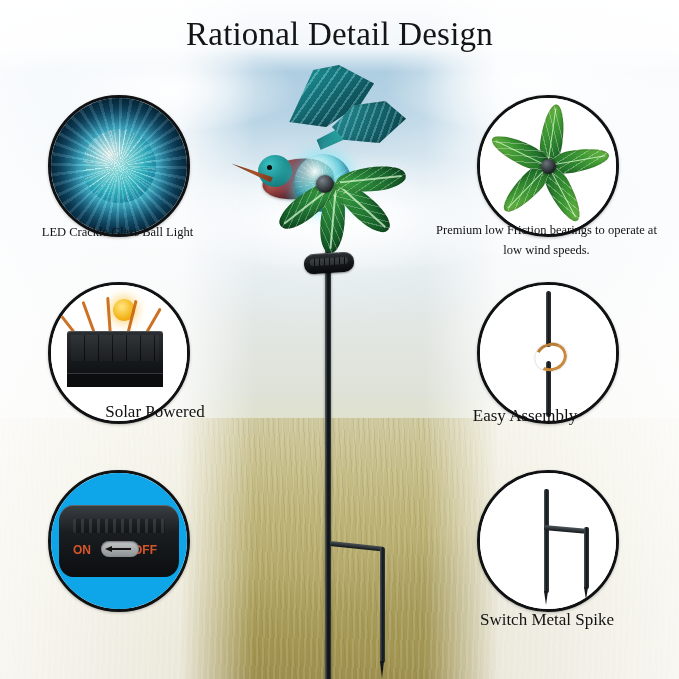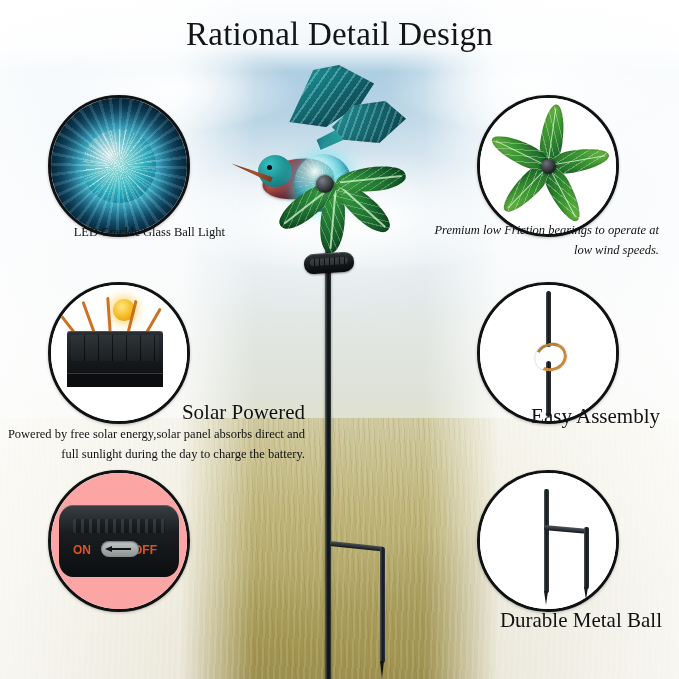--- a/index.html
+++ b/index.html
@@ -60,23 +60,23 @@
     font-size:33px;color:#151515;letter-spacing:.2px;
   }
 
   
   .bubble{
     position:absolute;border-radius:50%;overflow:hidden;
     border:3px solid #0f1113;background:#fff;
     box-shadow:0 1px 3px rgba(0,0,0,.25);
   }
   .cap{
-    position:absolute;text-align:right;color:#121212;
-  }
-  .cap .hd{display:block;font-size:21px;line-height:24px;}
+    position:absolute;text-align:center;color:#121212;
+  }
+  .cap .hd{display:block;font-size:17px;line-height:24px;}
   .cap .sm{display:block;font-size:12.5px;line-height:20px;}
 
   
   #b1{left:48px;top:95px;width:136px;height:136px;}
   .b1-art{position:absolute;inset:0;
     background:
       radial-gradient(circle at 50% 52%, #6fe4dc 0%, #35b7c6 26%, #1d7fa6 44%, #0d4f74 60%, #07314a 76%, #041c2c 100%);
   }
   .b1-art:before{
     content:"";position:absolute;left:50%;top:50%;width:74px;height:74px;margin:-37px 0 0 -37px;border-radius:50%;
@@ -107,21 +107,21 @@
     content:"";position:absolute;left:49%;top:6%;width:1.6px;height:86%;
     background:rgba(230,255,220,.75);transform:translateX(-50%);
   }
   .leafblade i{position:absolute;inset:0;
     background:repeating-linear-gradient(68deg, rgba(255,255,255,.30) 0 1px, rgba(255,255,255,0) 1px 6px);}
   .hub2{
     position:absolute;left:50%;top:50%;width:15px;height:15px;margin:-7.5px 0 0 -7.5px;border-radius:50%;
     background:radial-gradient(circle at 35% 30%, #6b7378, #1b2023 70%);
     box-shadow:0 0 3px rgba(0,0,0,.6);
   }
-  #c2{left:434px;top:220px;width:225px;font-style:italic;}
+  #c2{left:434px;top:220px;width:225px;}
 
   
   #b3{left:48px;top:282px;width:136px;height:136px;}
   .b3-art{position:absolute;inset:0;background:#fff;}
   .solar-box{
     position:absolute;left:16px;top:46px;width:96px;height:56px;
     background:linear-gradient(to bottom,#2b2f33 0%, #16191c 55%, #0a0c0e 100%);
     border-radius:3px;
     box-shadow:inset 0 1px 0 rgba(255,255,255,.18);
   }
@@ -146,25 +146,25 @@
   .b4-art{position:absolute;inset:0;background:#fff;}
   .pole-seg{position:absolute;left:50%;width:5px;margin-left:-2.5px;border-radius:3px;
     background:linear-gradient(to right,#4c5358,#14181b 45%,#2a3034 100%);}
   .spiral{
     position:absolute;left:50%;top:58px;width:26px;height:22px;margin-left:-13px;
     border:3px solid #c98a3c;border-radius:50%;
     border-left-color:transparent;border-top-color:#b87c34;
     transform:rotate(-18deg);
     box-shadow:0 0 2px rgba(0,0,0,.3);
   }
-  #c4{left:434px;top:404px;width:226px;}
+  #c4{left:412px;top:404px;width:226px;}
 
   
   #b5{left:48px;top:470px;width:136px;height:136px;}
-  .b5-art{position:absolute;inset:0;background:#fca5a5;}
+  .b5-art{position:absolute;inset:0;background:#0ea5e9;}
   .switch-plate{
     position:absolute;left:8px;top:32px;width:120px;height:72px;border-radius:14px/16px;
     background:linear-gradient(to bottom,#3a3f43 0%, #1a1e21 38%, #0c0e10 100%);
     box-shadow:inset 0 1px 0 rgba(255,255,255,.2);
   }
   .screwrow{position:absolute;left:14px;top:14px;width:92px;height:14px;
     background:repeating-linear-gradient(90deg, rgba(255,255,255,.10) 0 3px, rgba(0,0,0,.35) 3px 8px);
     opacity:.7;border-radius:2px;}
   .sw-label{position:absolute;top:38px;font-size:12px;color:#d8552a;font-family:"Liberation Sans",sans-serif;font-weight:bold;}
   .sw-on{left:14px;}
@@ -385,21 +385,20 @@
       <div class="sunbeam" style="left:74px;top:14px;transform:rotate(14deg);"></div>
       <div class="sunbeam" style="left:88px;top:18px;transform:rotate(30deg);"></div>
       <div class="solar-box">
         <div class="grid"></div>
         <div class="lip"></div>
       </div>
     </div>
   </div>
   <div class="cap" id="c3">
     <span class="hd">Solar Powered</span>
-    <span class="sm">Powered by free solar energy,solar panel absorbs direct and full sunlight during the day to charge the battery.</span>
   </div>
 
   <div class="bubble" id="b4">
     <div class="b4-art">
       <div class="pole-seg" style="top:6px;height:56px;"></div>
       <div class="pole-seg" style="top:76px;height:56px;"></div>
       <div class="spiral"></div>
     </div>
   </div>
   <div class="cap" id="c4">
@@ -419,16 +418,16 @@
   </div>
 
   <div class="bubble" id="b6">
     <div class="b6-art">
       <div class="spike-main"></div>
       <div class="spike-leg" style="transform:rotate(5deg);"></div>
       <div class="spike-leg2"></div>
     </div>
   </div>
   <div class="cap" id="c6">
-    <span class="hd">Durable Metal Ball</span>
+    <span class="hd">Switch Metal Spike</span>
   </div>
 
 </div>
 
 </body></html>

